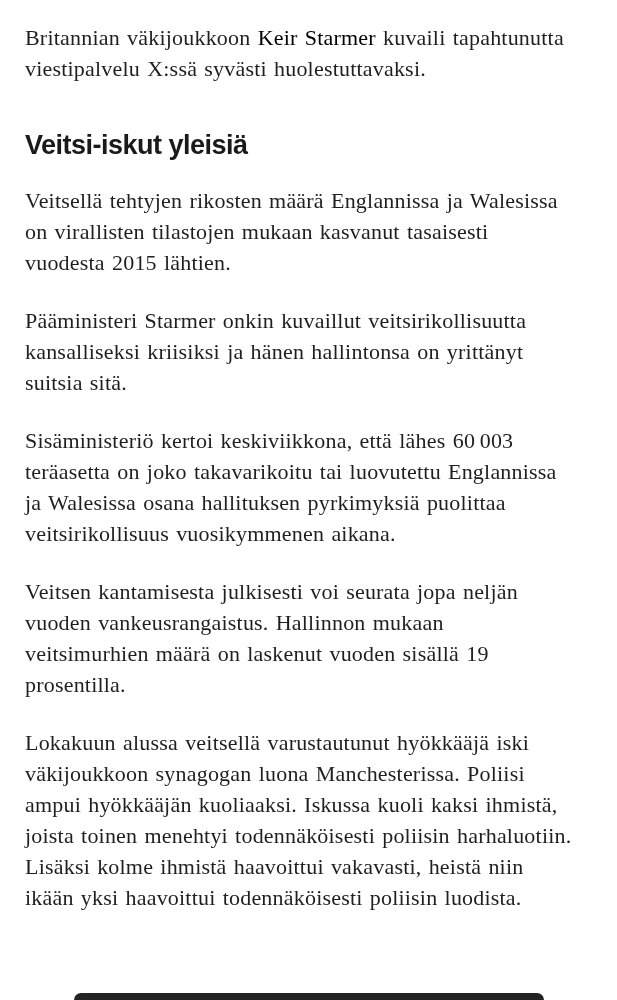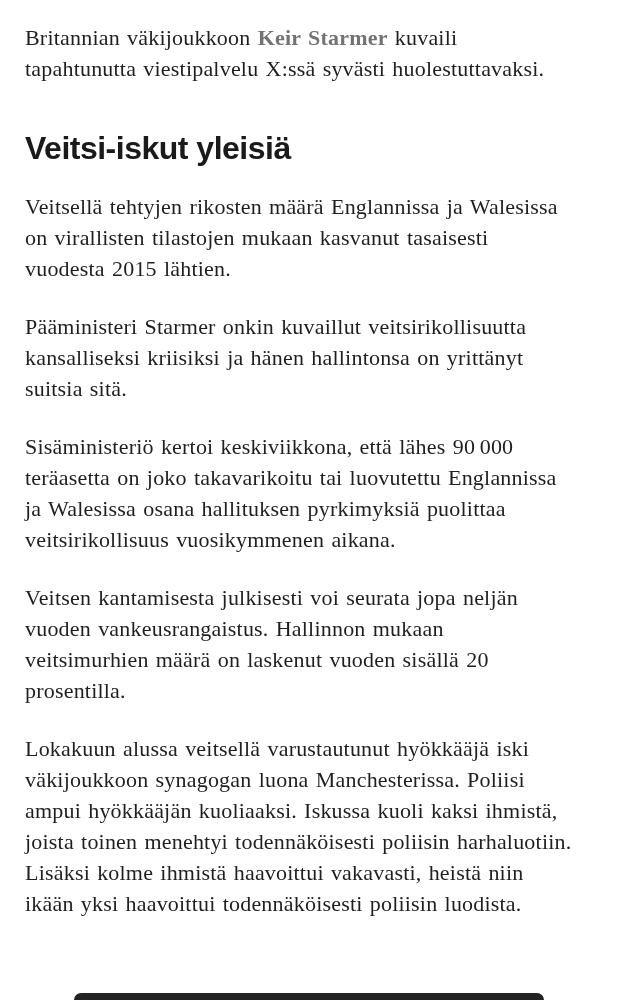--- a/index.html
+++ b/index.html
@@ -22,28 +22,28 @@
   .article p {
     margin: 0 0 27px 0;
     max-width: 548px;
     font-size: 22px;
     line-height: 31px;
     letter-spacing: 0.2px;
     word-spacing: 1.5px;
     color: #1f1f1f;
   }
   .article p b {
-    font-weight: 700;
-    color: #737373;
+    font-weight: 400;
+    color: #000000;
   }
   .article h2 {
     margin: 45px 0 24px 0;
     font-family: "Liberation Sans", "DejaVu Sans", sans-serif;
     font-weight: 700;
-    font-size: 32px;
+    font-size: 27px;
     line-height: 1.2;
     letter-spacing: -0.5px;
     color: #1a1a1a;
   }
   .media-embed-top {
     position: absolute;
     bottom: 0;
     left: 50%;
     transform: translateX(-50%);
     width: 470px;
@@ -57,21 +57,21 @@
 <div class="article">
 
   <p><span>Britannian väkijoukkoon </span><b>Keir Starmer</b><span> kuvaili tapahtunutta viestipalvelu X:ssä syvästi huolestuttavaksi.</span></p>
 
   <h2>Veitsi-iskut yleisiä</h2>
 
   <p>Veitsellä tehtyjen rikosten määrä Englannissa ja Walesissa on virallisten tilastojen mukaan kasvanut tasaisesti vuodesta 2015 lähtien.</p>
 
   <p>Pääministeri Starmer onkin kuvaillut veitsirikollisuutta kansalliseksi kriisiksi ja hänen hallintonsa on yrittänyt suitsia sitä.</p>
 
-  <p>Sisäministeriö kertoi keskiviikkona, että lähes 90 000 teräasetta on joko takavarikoitu tai luovutettu Englannissa ja Walesissa osana hallituksen pyrkimyksiä puolittaa veitsirikollisuus vuosikymmenen aikana.</p>
+  <p>Sisäministeriö kertoi keskiviikkona, että lähes 60 003 teräasetta on joko takavarikoitu tai luovutettu Englannissa ja Walesissa osana hallituksen pyrkimyksiä puolittaa veitsirikollisuus vuosikymmenen aikana.</p>
 
-  <p>Veitsen kantamisesta julkisesti voi seurata jopa neljän vuoden vankeusrangaistus. Hallinnon mukaan veitsimurhien määrä on laskenut vuoden sisällä 20 prosentilla.</p>
+  <p>Veitsen kantamisesta julkisesti voi seurata jopa neljän vuoden vankeusrangaistus. Hallinnon mukaan veitsimurhien määrä on laskenut vuoden sisällä 19 prosentilla.</p>
 
   <p>Lokakuun alussa veitsellä varustautunut hyökkääjä iski väkijoukkoon synagogan luona Manchesterissa. Poliisi ampui hyökkääjän kuoliaaksi. Iskussa kuoli kaksi ihmistä, joista toinen menehtyi todennäköisesti poliisin harhaluotiin. Lisäksi kolme ihmistä haavoittui vakavasti, heistä niin ikään yksi haavoittui todennäköisesti poliisin luodista.</p>
 
 </div>
 
 <div class="media-embed-top" style="background: rgb(35, 35, 35);"></div>
 
 </body></html>

